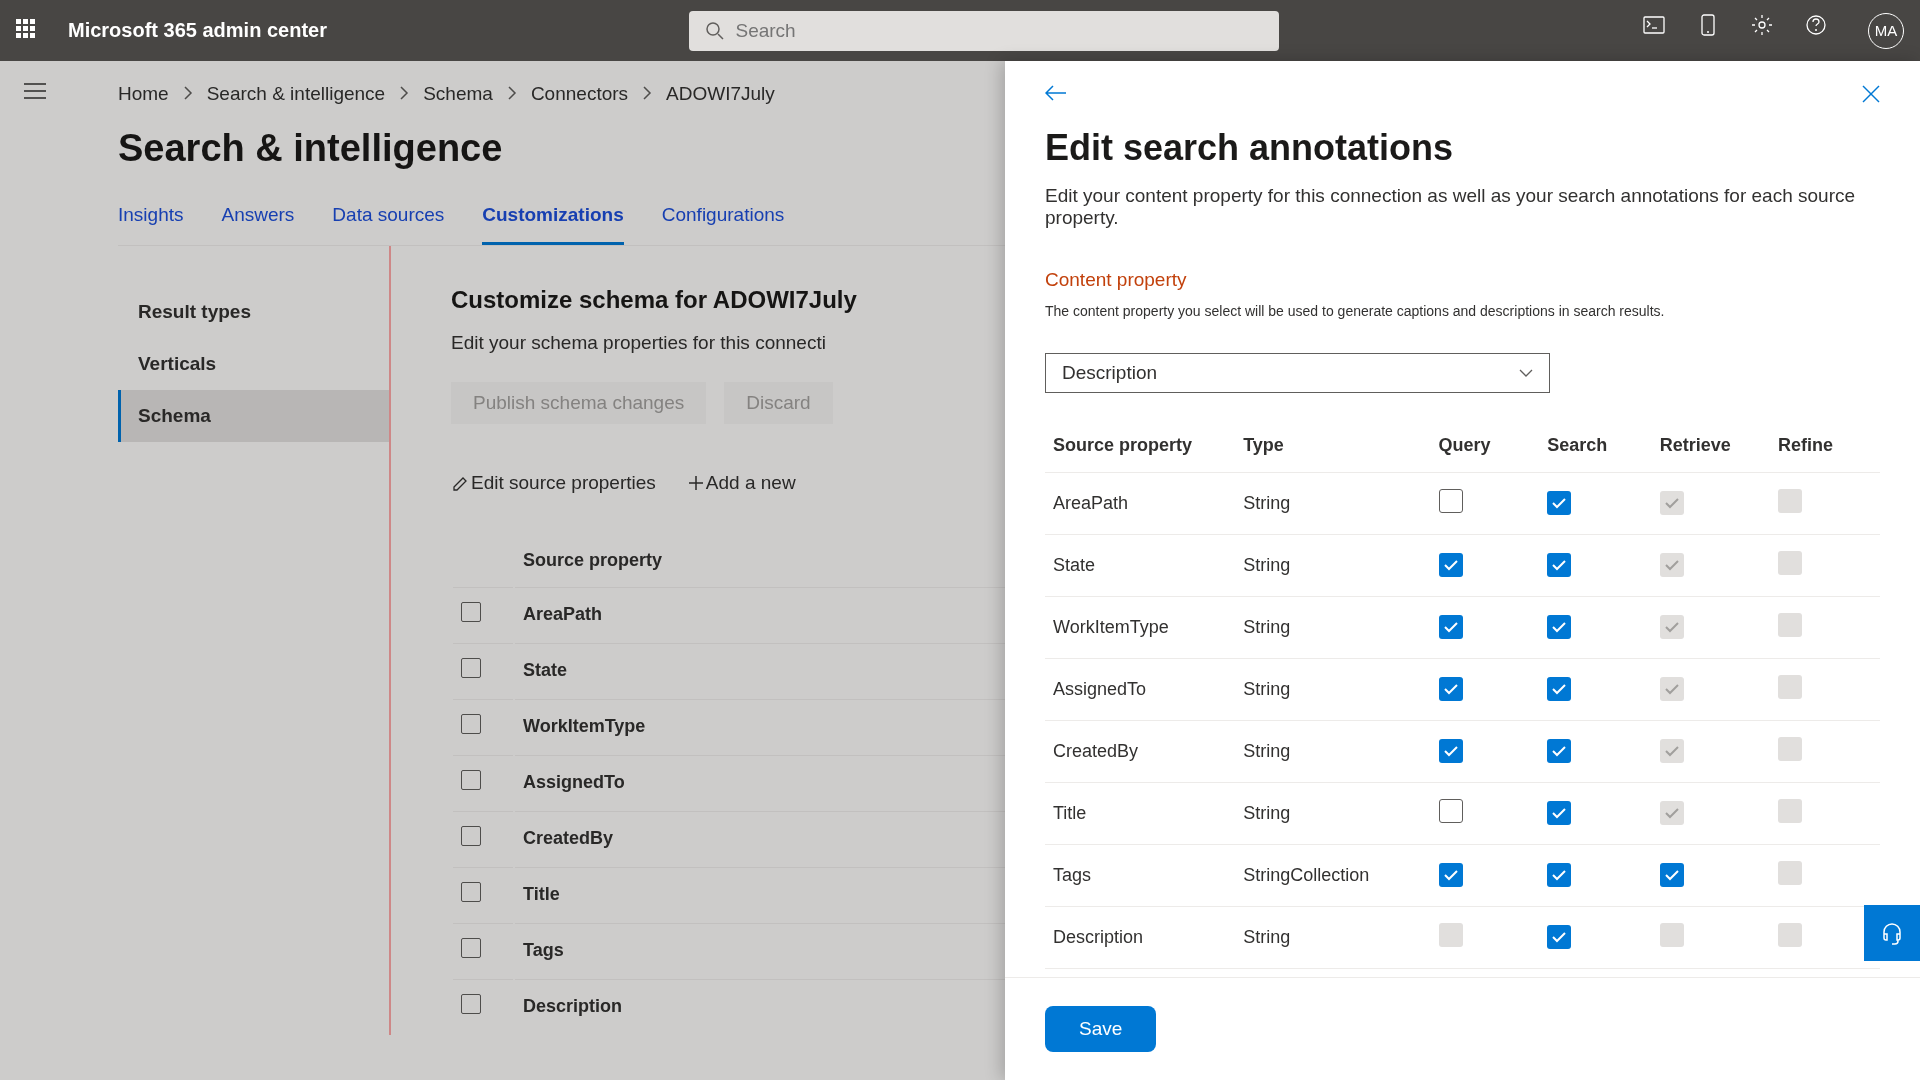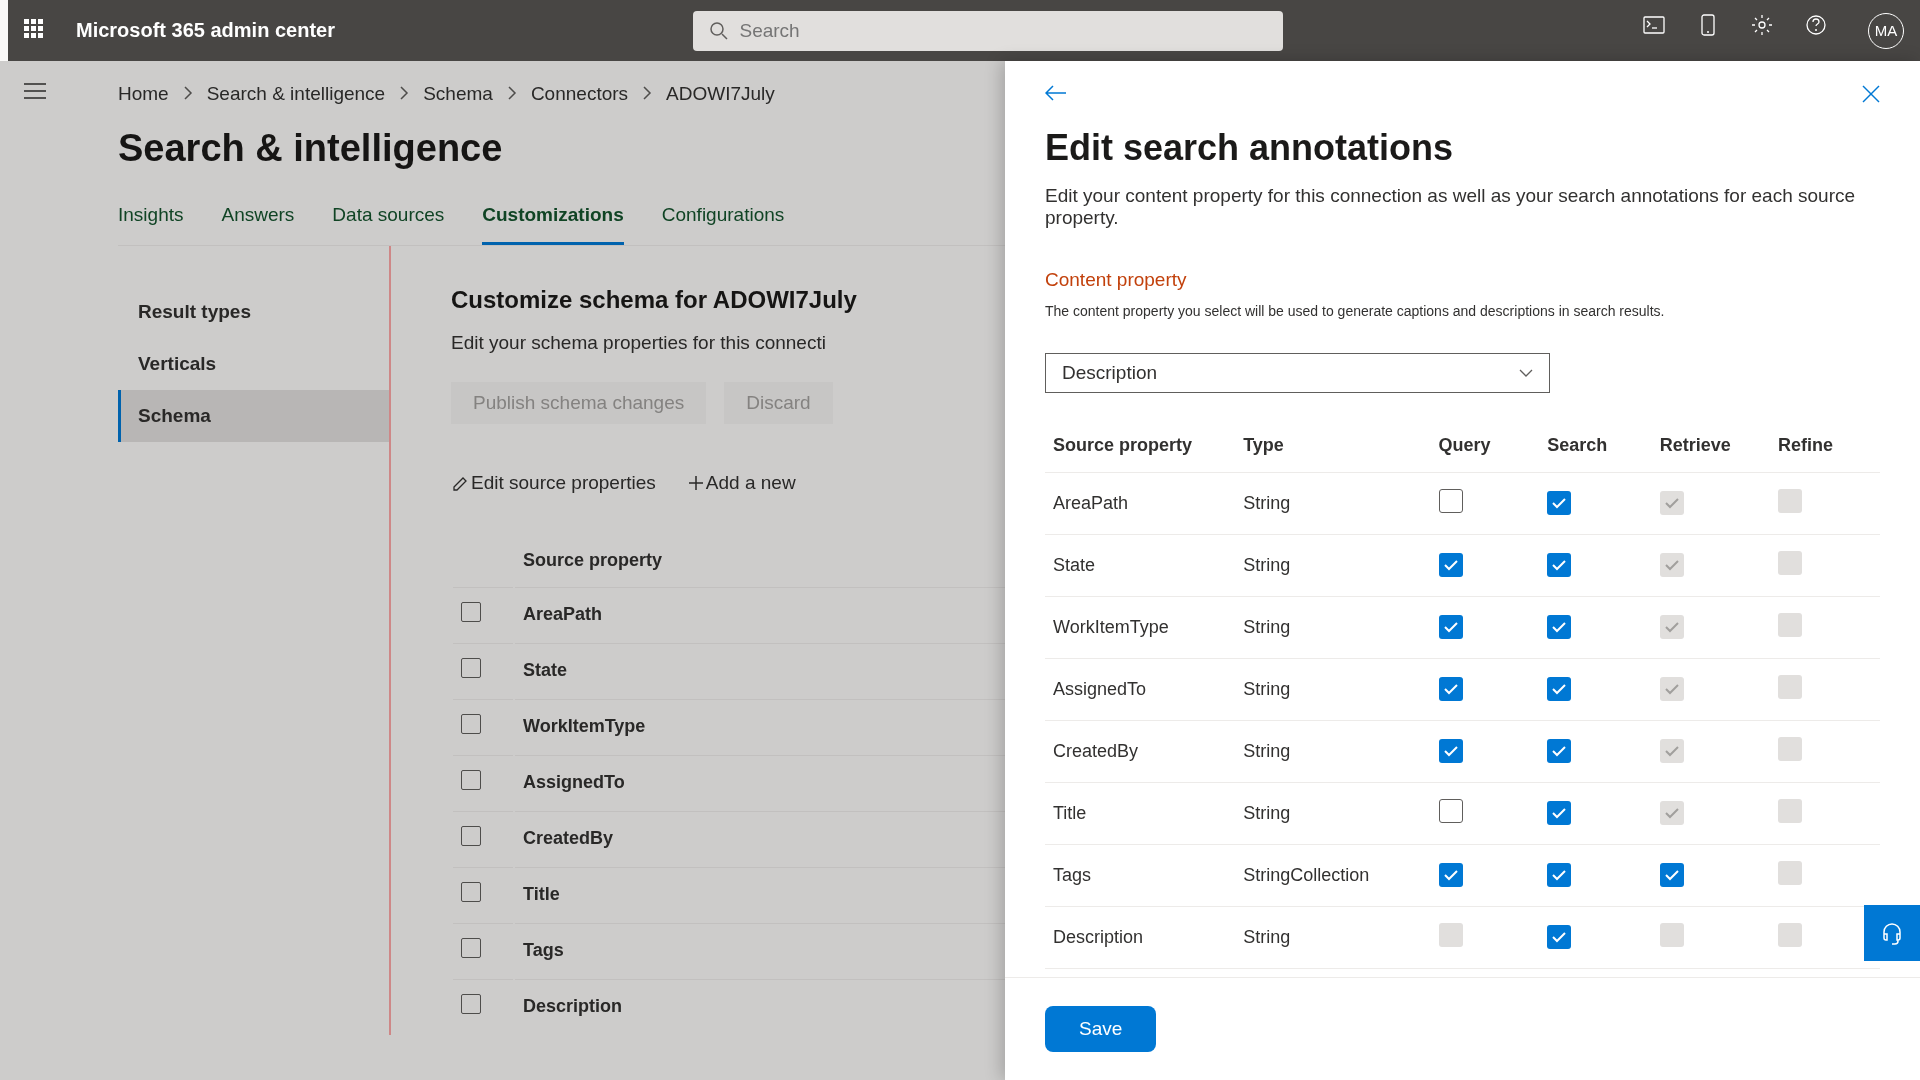--- a/index.html
+++ b/index.html
@@ -1,19 +1,19 @@
 <!DOCTYPE html>
 <html><head>
   <meta charset="utf-8">
   <style>
     * { box-sizing: border-box; margin: 0; padding: 0; }
     body { font-family: 'Segoe UI', Tahoma, sans-serif; background: #faf9f8; overflow: hidden; width: 1920px; height: 1080px; position: relative; }
 
     
-    .topbar { height: 61px; background: #484644; display: flex; align-items: center; color: #fff; padding: 0 16px; margin-left: 8px; }
+    .topbar { height: 61px; background: #484644; display: flex; align-items: center; color: #fff; padding: 0 16px; }
     .waffle { width: 24px; height: 24px; display: grid; grid-template-columns: repeat(3,5px); grid-template-rows: repeat(3,5px); gap: 2px; margin-right: 28px; }
     .waffle span { background: #fff; }
     .app-title { font-size: 20px; font-weight: 600; }
     .search-wrap { flex: 1; display: flex; justify-content: center; }
     .search-box { width: 590px; height: 40px; background: #e1dfdd; border-radius: 4px; display: flex; align-items: center; padding: 0 16px; color: #605e5c; }
     .search-box svg { margin-right: 10px; }
     .search-box input { border: none; background: transparent; outline: none; font-size: 19px; color: #605e5c; flex: 1; }
     .topbar-icons { display: flex; gap: 30px; margin-left: auto; }
     .topbar-icons .icon-btn { width: 24px; height: 24px; display: flex; align-items: center; justify-content: center; color: #fff; }
     .avatar { width: 36px; height: 36px; border-radius: 50%; border: 1px solid #fff; display: flex; align-items: center; justify-content: center; font-size: 15px; margin-left: 10px; }
@@ -23,21 +23,21 @@
     .hamburger { position: absolute; top: 22px; left: 24px; }
     .content { position: absolute; left: 118px; top: 0; right: 0; bottom: 0; }
 
     .breadcrumb { display: flex; align-items: center; gap: 14px; padding-top: 22px; font-size: 19px; color: #323130; }
     .breadcrumb .chev { color: #605e5c; }
     .breadcrumb .crumb:last-child { color: #323130; }
 
     .page-title { font-size: 38px; font-weight: 700; color: #1b1a19; margin-top: 22px; }
 
     .tabs { display: flex; gap: 38px; margin-top: 34px; border-bottom: 1px solid #edebe9; font-size: 19px; }
-    .tab { padding-bottom: 16px; color: #14532d; cursor: pointer; }
+    .tab { padding-bottom: 16px; color: #1d4ed8; cursor: pointer; }
     .tab.active { font-weight: 600; border-bottom: 3px solid #0078d4; }
 
     .split { display: flex; margin-top: 0; }
     .side-nav { width: 273px; border-right: 2px solid #fca5a5; padding-top: 40px; font-weight: bold; }
     .side-item { padding: 15px 20px; font-size: 19px; color: #323130; cursor: pointer; }
     .side-item.active { background: #e1dfdd; border-left: 3px solid #0078d4; padding-left: 17px; }
 
     .main-pane { flex: 1; padding: 40px 0 0 60px; }
     .pane-title { font-size: 24px; font-weight: 700; color: #1b1a19; }
     .pane-sub { font-size: 19px; color: #323130; margin-top: 18px; }

